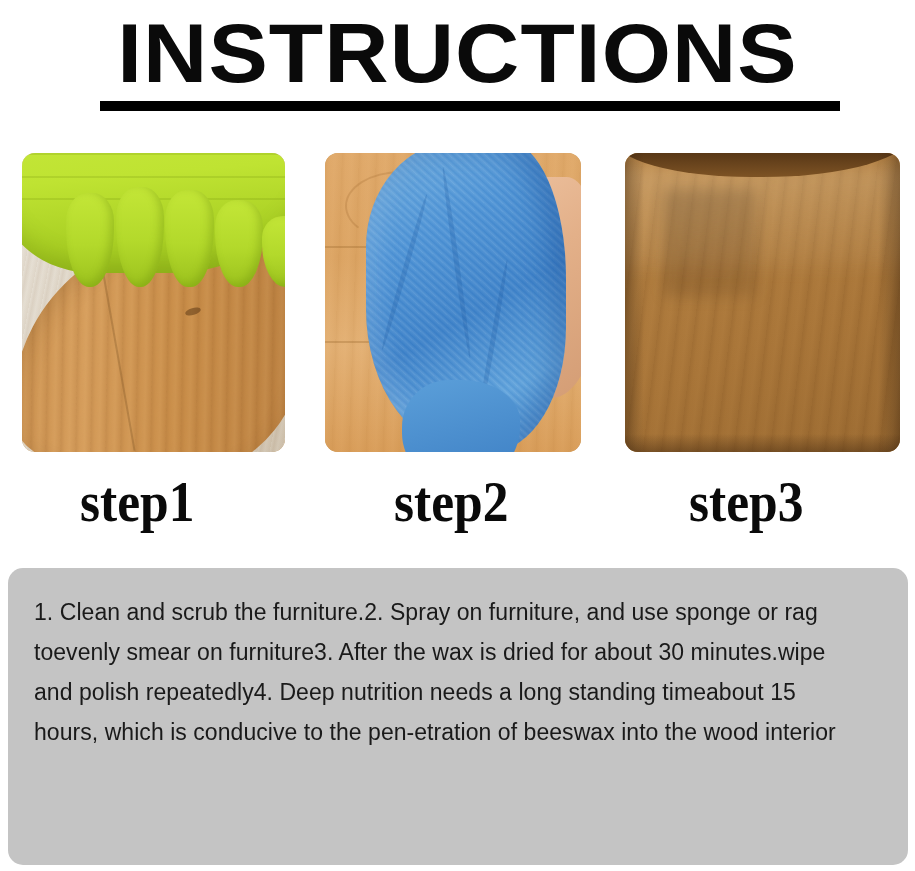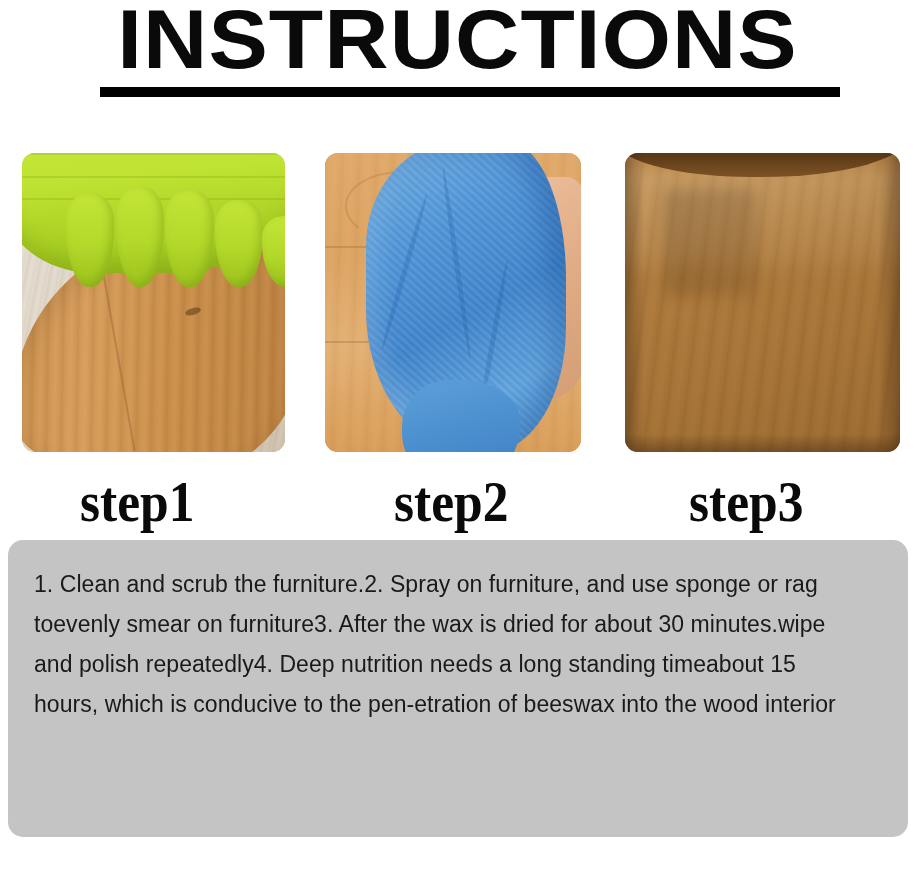--- a/index.html
+++ b/index.html
@@ -13,21 +13,21 @@
     position: relative;
     overflow: hidden;
     font-family: "Liberation Sans", sans-serif;
     -webkit-font-smoothing: antialiased;
   }
 
   
   #title-block {
     position: absolute;
     left: 0;
-    top: 0;
+    top: 14px;
     width: 915px;
     height: 110px;
   }
   #page-title {
     position: absolute;
     left: 0;
     top: -6px;
     width: 915px;
     text-align: center;
     font-family: "Liberation Sans", sans-serif;
@@ -332,21 +332,21 @@
     white-space: nowrap;
   }
   #step-label-1 { left: 72px;  transform-origin: left top; }
   #step-label-2 { left: 386px; transform-origin: left top; }
   #step-label-3 { left: 681px; transform-origin: left top; }
 
   
   #description-panel {
     position: absolute;
     left: 8px;
-    top: 540px;
+    top: 568px;
     width: 900px;
     height: 297px;
     background: #c4c4c4;
     border-radius: 15px;
     box-sizing: border-box;
     padding: 24px 26px 0 26px;
   }
   #description-text {
     font-family: "Liberation Sans", sans-serif;
     font-size: 23px;

